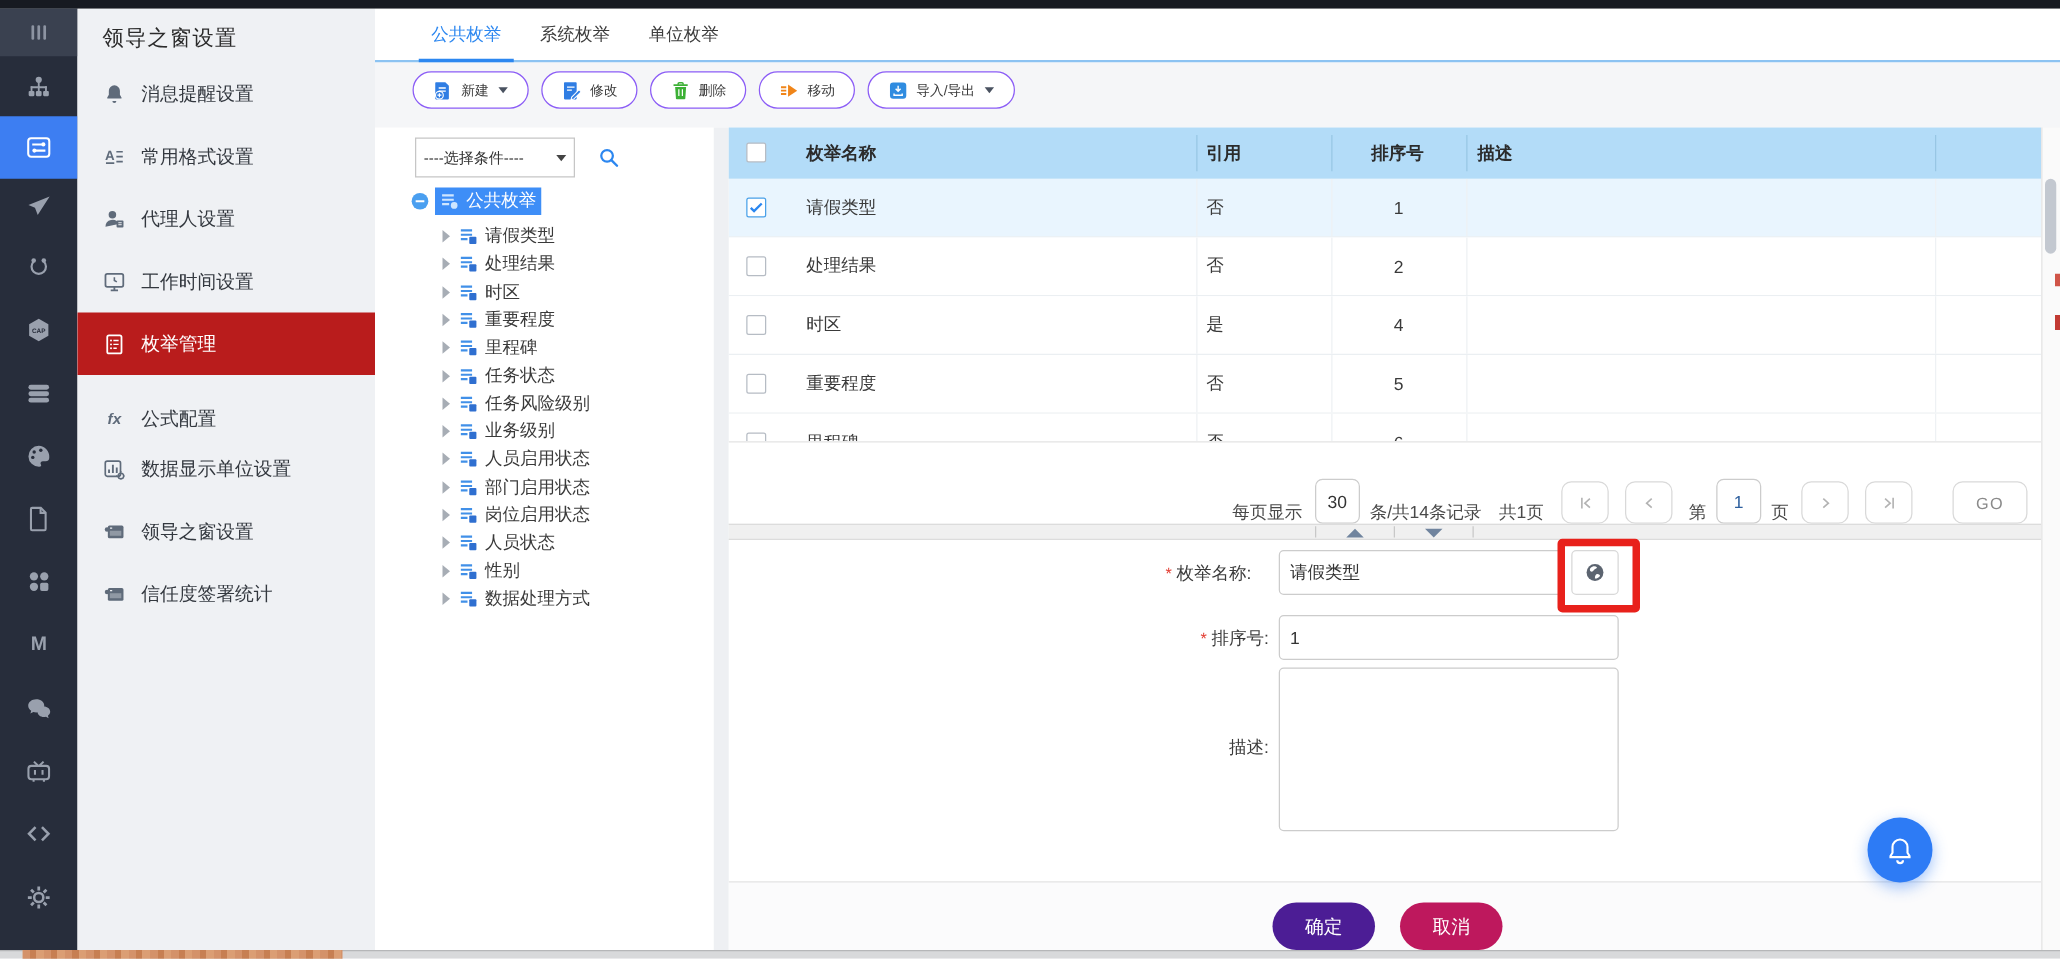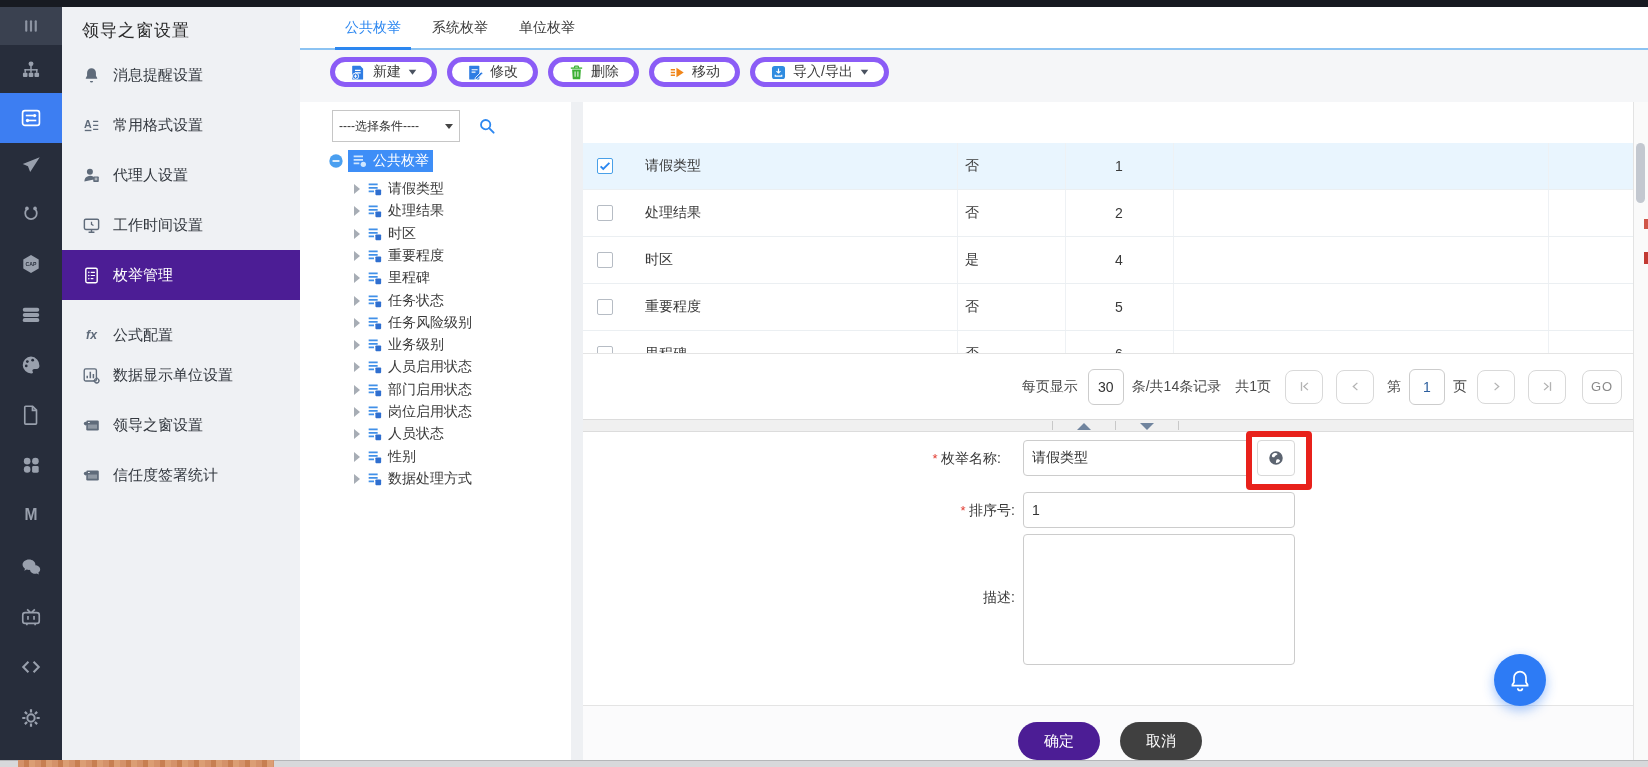--- a/index.html
+++ b/index.html
@@ -11,28 +11,28 @@
 .rail-top{position:absolute;left:0;top:0;width:62px;height:38px;background:#3a4150;display:flex;align-items:center;justify-content:center}
 .rail-ic{position:absolute;left:0;width:62px;height:50px;display:flex;align-items:center;justify-content:center;color:#99a0ad}
 .rail-ic.active{background:#3d7ef2;color:#fff}
 .rail-ic svg{width:22px;height:22px}
 .rail-top svg{width:20px;height:20px;color:#8d94a2}
 .sidebar{position:absolute;left:62px;top:7px;width:238px;height:753px;background:#eff1f4}
 .sb-title{position:absolute;left:20px;top:12px;font-size:17px;color:#2b2b2b;letter-spacing:1px}
 .sb-item{position:absolute;left:0;width:238px;height:50px;display:flex;align-items:center;color:#33383f;font-size:15px;cursor:pointer}
 .sb-item .ic{width:19px;height:19px;margin-left:20px;margin-right:12px;color:#5f6b7a;flex:none}
 .sb-item .ic svg{width:100%;height:100%}
-.sb-item.sel{background:#4c1d95;color:#fff}
+.sb-item.sel{background:#b91c1c;color:#fff}
 .sb-item.sel .ic{color:#fff}
 .tabbar{position:absolute;left:300px;top:7px;width:1348px;height:43px;background:#fff;border-bottom:2px solid #8cc3f2;display:flex;align-items:center;padding-left:35px}
 .tab{font-size:14px;color:#3c3c3c;padding:0 10px;height:41px;line-height:41px;margin-right:11px;position:relative;cursor:pointer}
 .tab.active{color:#2c87f0}
 .tab.active:after{content:"";position:absolute;left:0;right:0;bottom:-2px;height:3px;background:#2c87f0}
 .toolbar{position:absolute;left:300px;top:50px;width:1348px;height:52px;background:#f5f6f8;display:flex;align-items:flex-start;padding-left:30px}
-.tbtn{height:30px;margin-top:7px;border:5px solid #8b5cf6;background:#fff;border-radius:15px;display:flex;align-items:center;padding:0 15px;margin-right:10px;font-size:14px;color:#3c3c3c;cursor:pointer}
+.tbtn{height:30px;margin-top:7px;border:1px solid #8b5cf6;background:#fff;border-radius:15px;display:flex;align-items:center;padding:0 15px;margin-right:10px;font-size:11px;color:#3c3c3c;cursor:pointer}
 .tbtn .ic{width:17px;height:17px;margin-right:6px}
 .tbtn .ic svg{width:100%;height:100%}
 .tbtn .caret{width:9px;height:6px;margin-left:7px}
 .contentbg{position:absolute;left:300px;top:102px;width:1348px;height:658px;background:#eef0f3}
 .treepanel{position:absolute;left:300px;top:102px;width:271px;height:658px;background:#fff}
 .filter-select{position:absolute;left:32px;top:8px;width:128px;height:32px;border:1px solid #c6c6c6;background:#fff;font-size:12px;color:#333;display:flex;align-items:center;padding:0 6px;cursor:pointer}
 .filter-select .txt{flex:1}
 .filter-select .dcaret{width:0;height:0;border-left:4px solid transparent;border-right:4px solid transparent;border-top:5px solid #444}
 .search-ic{position:absolute;left:178px;top:15px;width:18px;height:18px;cursor:pointer}
 .tree-root{position:absolute;left:28px;top:48px;height:22px;display:flex;align-items:center}
@@ -50,40 +50,40 @@
 .trow{position:relative;width:1050px;height:47px;border-bottom:1px solid #ebeff2;display:flex;align-items:center;font-size:14px;color:#3a3a3a;background:#fff}
 .trow.sel{background:#e9f5fe}
 .vline{position:absolute;top:0;bottom:0;width:1px;background:#eef1f4}
 .cb{position:absolute;left:14px;width:16px;height:16px;border:1px solid #b6bcc4;border-radius:2px;background:#fff}
 .cb.checked{border:1px solid #49a0e8}
 .cb svg{width:14px;height:14px}
 .c-name{position:absolute;left:62px}
 .c-ref{position:absolute;left:382px}
 .c-ord{position:absolute;left:482px;width:108px;text-align:center}
 .c-desc{position:absolute;left:599px}
-.pager{position:absolute;left:0;top:251px;width:1050px;height:66px;border-top:1px solid #e4e4e4;display:flex;align-items:center;justify-content:flex-end;padding-right:11px;font-size:14px;color:#4a4a4a;background:#fff}
+.pager{position:absolute;left:0;top:251px;width:1050px;height:66px;border-top:1px solid #e4e4e4;display:flex;align-items:flex-end;justify-content:flex-end;padding-right:11px;font-size:14px;color:#4a4a4a;background:#fff}
 .pbox{width:36px;height:36px;border:1px solid #ccc;border-radius:6px;display:flex;align-items:center;justify-content:center;font-size:14px;color:#333;background:#fff}
 .pbtn{width:38px;height:34px;border:1px solid #d9d9d9;border-radius:8px;background:#fff;display:flex;align-items:center;justify-content:center;color:#b3b3b3;cursor:pointer}
 .pbtn svg{width:15px;height:15px}
 .pgo{font-size:13px;color:#8a8a8a;letter-spacing:1px}
 .splitter{position:absolute;left:0;top:317px;width:1050px;height:13px;background:#f0f0f0;border-top:1px solid #dcdcdc;border-bottom:1px solid #dcdcdc}
 .splitter .tick{position:absolute;top:1px;bottom:1px;width:1px;background:#c8c8c8}
 .tri-up{position:absolute;top:3px;width:0;height:0;border-left:7px solid transparent;border-right:7px solid transparent;border-bottom:7px solid #70849e}
 .tri-dn{position:absolute;top:3px;width:0;height:0;border-left:7px solid transparent;border-right:7px solid transparent;border-top:7px solid #70849e}
 .frm-label{position:absolute;font-size:14px;color:#3a3a3a;text-align:right;width:150px}
 .req:before{content:"* ";color:#e23b30;font-size:13px}
 .finput{position:absolute;border:1px solid #ccc;border-radius:4px;background:#fff;font-size:14px;color:#333;padding:0 8px;display:flex;align-items:center}
 .globebtn{position:absolute;border:1px solid #d8d8d8;border-radius:4px;background:#fff;display:flex;align-items:center;justify-content:center;cursor:pointer}
 .globebtn svg{width:18px;height:18px}
 .ftext{position:absolute;border:1px solid #ccc;border-radius:4px;background:#fff;resize:none}
 .redrect{position:absolute;left:1246px;top:431px;width:66px;height:59px;border:6px solid #e8211b;border-radius:4px;z-index:50}
 .ffooter{position:absolute;left:0;top:603px;width:1050px;height:55px;border-top:1px solid #e4e4e4;background:#fbfbfc}
 .btn{position:absolute;top:16px;height:38px;border:none;border-radius:19px;color:#fff;font-size:15px;font-family:inherit;cursor:pointer}
 .btn.ok{left:435px;width:82px;background:#4c1d95}
-.btn.cancel{left:537px;width:82px;background:#404040}
+.btn.cancel{left:537px;width:82px;background:#be185d}
 .gutter{position:absolute;left:1633px;top:102px;width:15px;height:658px;background:#fafafa;border-left:1px solid #e3e3e3}
 .thumb{position:absolute;left:2px;top:41px;width:9px;height:60px;background:#c3c8d0;border-radius:5px}
 .fab{position:absolute;left:1494px;top:654px;width:52px;height:52px;border-radius:50%;background:#2d7bf5;border:none;display:flex;align-items:center;justify-content:center;box-shadow:0 4px 12px rgba(45,123,245,.45);cursor:pointer;z-index:40}
 .fab svg{width:24px;height:24px}
 .bstrip{position:absolute;left:0;top:760px;width:1648px;height:7px;background:#d8d9db;border-top:1px solid #b5b6b8}
 .bstrip .orange{position:absolute;left:18px;top:-1px;width:256px;height:8px;background:repeating-linear-gradient(90deg,#d4926a 0 6px,#c77f52 6px 11px,#db9e74 11px 17px)}
 .edge-noise{position:absolute;left:1644px;width:4px;z-index:60}
 </style>
 </head>
 <body>
@@ -537,20 +537,31 @@
               <path d="M2.5 5h13.5M2.5 10.2h13.5M2.5 15.4h8" stroke="#4190e8" stroke-width="2.6"></path>
               <rect x="12.6" y="12.6" width="8.6" height="8.6" rx="1.2" fill="#2f6fd0"></rect>
             </svg>
           </span>
           <span>数据处理方式</span>
         </div>
       </div>
   </section>
 
   <section class="rightpanel">
+    <div class="thead" id="thead">
+        <span class="cb" style="position:absolute;left:14px;top:12px"></span>
+  <span class="c-name">枚举名称</span>
+  <span class="c-ref">引用</span>
+  <span style="position:absolute;left:514px">排序号</span>
+  <span class="c-desc">描述</span>
+  <div class="cdiv" style="left:374px"></div>
+        <div class="cdiv" style="left:482px"></div>
+        <div class="cdiv" style="left:590px"></div>
+        <div class="cdiv" style="left:965px"></div>
+      </div>
     <div class="rows" id="rows">
         <div class="trow sel">
    <span class="cb checked" style="top:15px">
             <svg viewBox="0 0 24 24" fill="currentColor" xmlns="http://www.w3.org/2000/svg">
               <path d="M4.5 12.5l4.5 4.5L19.5 6.5" fill="none" stroke="#2b87f0" stroke-width="3.2"></path>
             </svg>
           </span>
    <span class="c-name">请假类型</span>
    <span class="c-ref">否</span>
    <span class="c-ord">1</span>
@@ -623,21 +634,21 @@
           <svg viewBox="0 0 24 24" fill="currentColor" xmlns="http://www.w3.org/2000/svg">
             <path d="M9 6.2l6.5 5.8L9 17.8" fill="none" stroke="currentColor" stroke-width="2.1"></path>
           </svg>
         </span>
   <span class="pbtn" style="margin-left:13px">
           <svg viewBox="0 0 24 24" fill="currentColor" xmlns="http://www.w3.org/2000/svg">
             <path d="M16.8 5v14" stroke="currentColor" stroke-width="2.1"></path>
             <path d="M6.5 6.2L13 12l-6.5 5.8" fill="none" stroke="currentColor" stroke-width="2.1"></path>
           </svg>
         </span>
-  <span class="pbtn pgo" style="margin-left:16px;width:40px">GO</span>
+  <span class="pbtn pgo" style="margin-left:32px;width:60px">GO</span>
       </div>
     <div class="splitter">
       <div class="tick" style="left:469px"></div>
       <div class="tick" style="left:532px"></div>
       <div class="tick" style="left:595px"></div>
       <div class="tri-up" style="left:494px"></div>
       <div class="tri-dn" style="left:557px"></div>
     </div>
 
     <div class="frm-label req" style="left:268px;top:348px"><span>枚举名称:</span></div>

